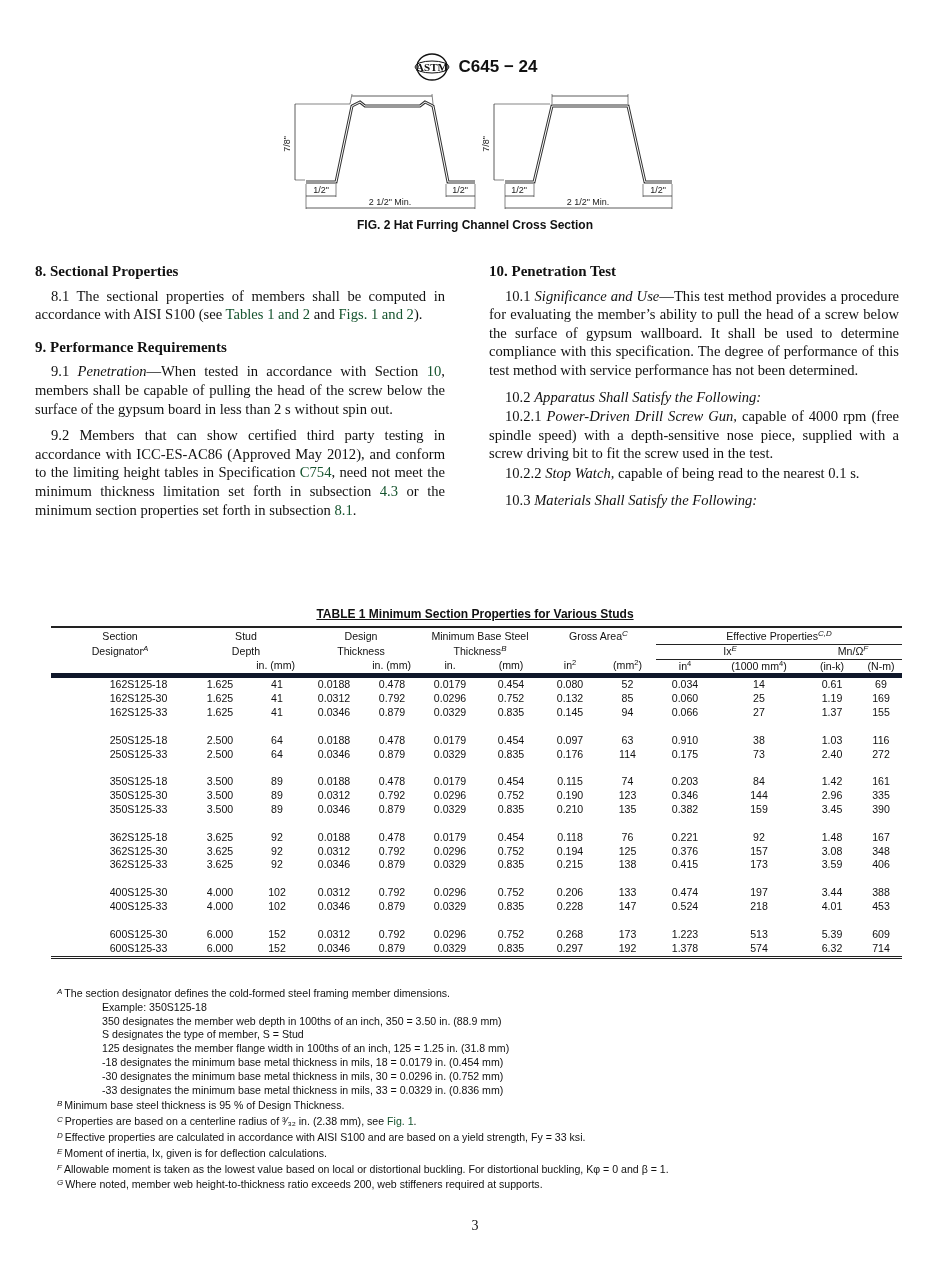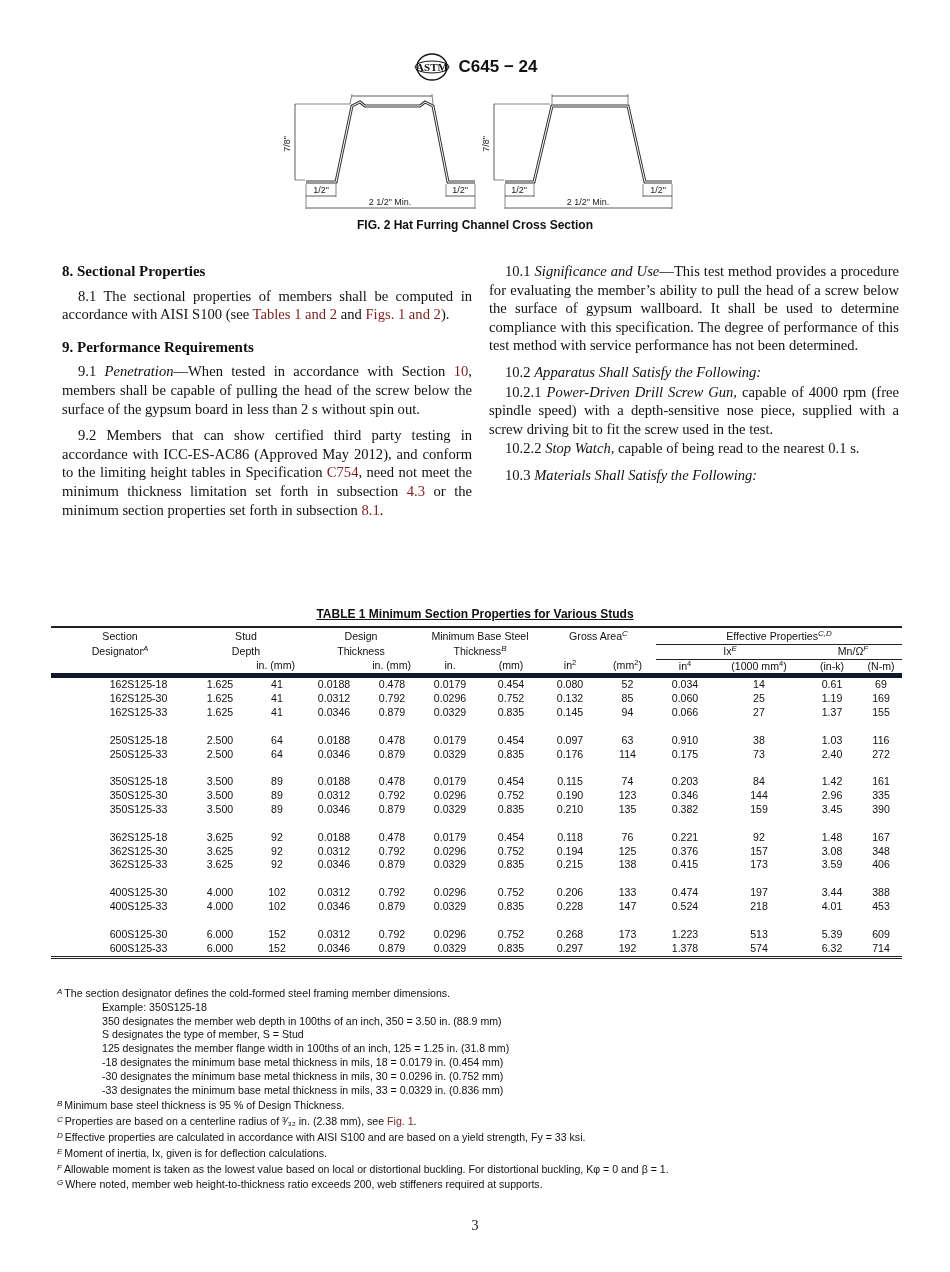--- a/index.html
+++ b/index.html
@@ -9,27 +9,27 @@
   .hdr { position: absolute; top: 52px; left: 0; width: 950px; text-align: center; }
   .hdr .logo { display: inline-block; vertical-align: middle; width: 38px; height: 30px; }
   .hdr .doc-id { display: inline-block; vertical-align: middle; font-family: "Liberation Sans", sans-serif; font-weight: bold; font-size: 17px; margin-left: 4px; }
 
   
   .fig { position: absolute; top: 92px; left: 270px; width: 420px; height: 125px; }
   .fig-caption { position: absolute; top: 218px; left: 0; width: 950px; text-align: center; font-family: "Liberation Sans", sans-serif; font-weight: bold; font-size: 12px; }
 
   
   .col { position: absolute; top: 262px; width: 410px; font-family: "Liberation Serif", serif; font-size: 14.6px; line-height: 18.6px; text-align: justify; }
-  .col.left { left: 62px; }
+  .col.left { left: 35px; }
   .col.right { left: 489px; }
   .col h3 { font-size: 15px; font-weight: bold; margin: 0 0 6px 0; }
   .col p { margin: 0 0 8px 0; text-indent: 16px; }
   .col p.tight { margin-bottom: 1px; }
   .col h3.gap { margin-top: 14px; }
-  .link { color: #7f1d1d; }
+  .link { color: #14532d; }
   .it { font-style: italic; }
 
   
   .tbl-title { position: absolute; top: 607px; left: 0; width: 950px; text-align: center; font-family: "Liberation Sans", sans-serif; font-weight: bold; font-size: 12px; text-decoration: underline; }
   table.t1 { position: absolute; top: 626px; left: 51px; width: 851px; border-collapse: collapse; font-family: "Liberation Sans", sans-serif; font-size: 10.6px; line-height: 13.8px; }
   table.t1 th { font-weight: normal; padding: 0; white-space: nowrap; }
   table.t1 td { padding: 0; white-space: nowrap; text-align: center; }
   table.t1 thead tr:first-child th { border-top: 2px solid #222; padding-top: 2px; }
   table.t1 thead tr:last-child th { border-bottom: 5px solid #0f172a; }
   table.t1 tbody tr:last-child td { border-bottom: 3px double #222; padding-bottom: 1px; }
@@ -112,20 +112,21 @@
 
 <div class="col left">
   <h3>8. Sectional Properties</h3>
   <p><span>8.1 The sectional properties of members shall be computed in accordance with AISI S100 (see </span><span class="link">Tables 1 and 2</span><span> and </span><span class="link">Figs. 1 and 2</span><span>).</span></p>
   <h3 class="gap">9. Performance Requirements</h3>
   <p><span>9.1 </span><span class="it">Penetration</span><span>—When tested in accordance with Section </span><span class="link">10</span><span>, members shall be capable of pulling the head of the screw below the surface of the gypsum board in less than 2 s without spin out.</span></p>
   <p><span>9.2 Members that can show certified third party testing in accordance with ICC-ES-AC86 (Approved May 2012), and conform to the limiting height tables in Specification </span><span class="link">C754</span><span>, need not meet the minimum thickness limitation set forth in subsection </span><span class="link">4.3</span><span> or the minimum section properties set forth in subsection </span><span class="link">8.1</span><span>.</span></p>
 </div>
 
 <div class="col right">
+  <h3>10. Penetration Test</h3>
   <p><span>10.1 </span><span class="it">Significance and Use</span><span>—This test method provides a procedure for evaluating the member’s ability to pull the head of a screw below the surface of gypsum wallboard. It shall be used to determine compliance with this specification. The degree of performance of this test method with service performance has not been determined.</span></p>
   <p class="tight"><span>10.2 </span><span class="it">Apparatus Shall Satisfy the Following:</span></p>
   <p class="tight"><span>10.2.1 </span><span class="it">Power-Driven Drill Screw Gun,</span><span> capable of 4000 rpm (free spindle speed) with a depth-sensitive nose piece, supplied with a screw driving bit to fit the screw used in the test.</span></p>
   <p><span>10.2.2 </span><span class="it">Stop Watch,</span><span> capable of being read to the nearest 0.1 s.</span></p>
   <p class="tight"><span>10.3 </span><span class="it">Materials Shall Satisfy the Following:</span></p>
 </div>
 
 <div class="tbl-title">TABLE 1 Minimum Section Properties for Various Studs</div>
 <table class="t1">
   <colgroup>

